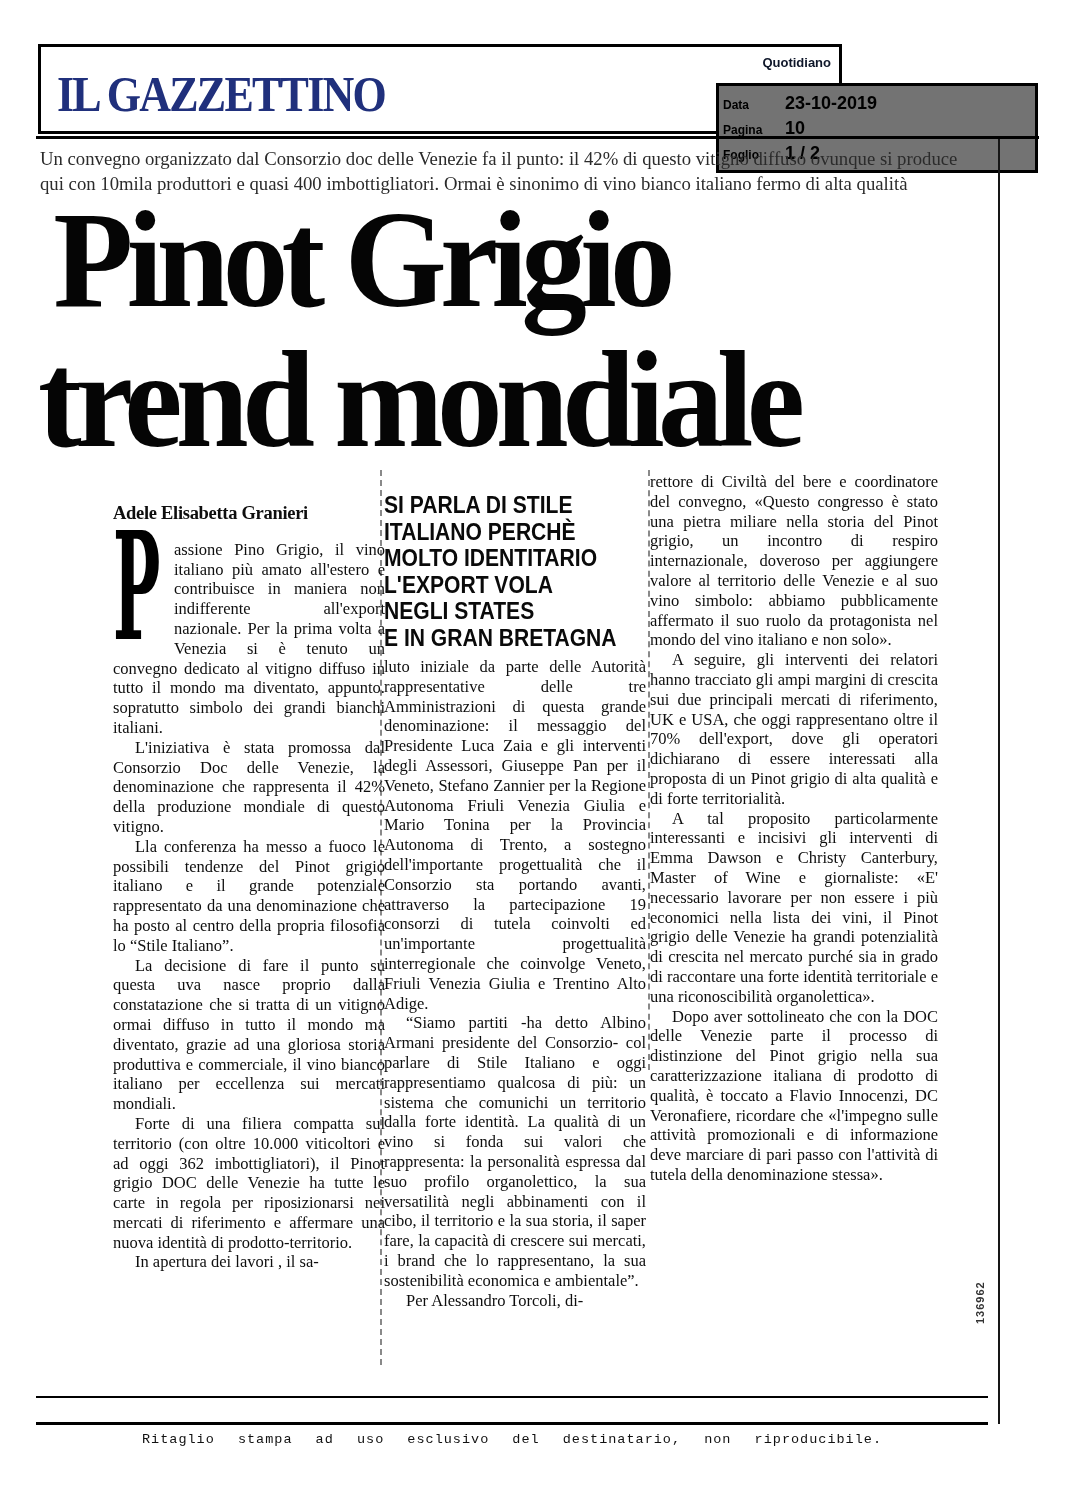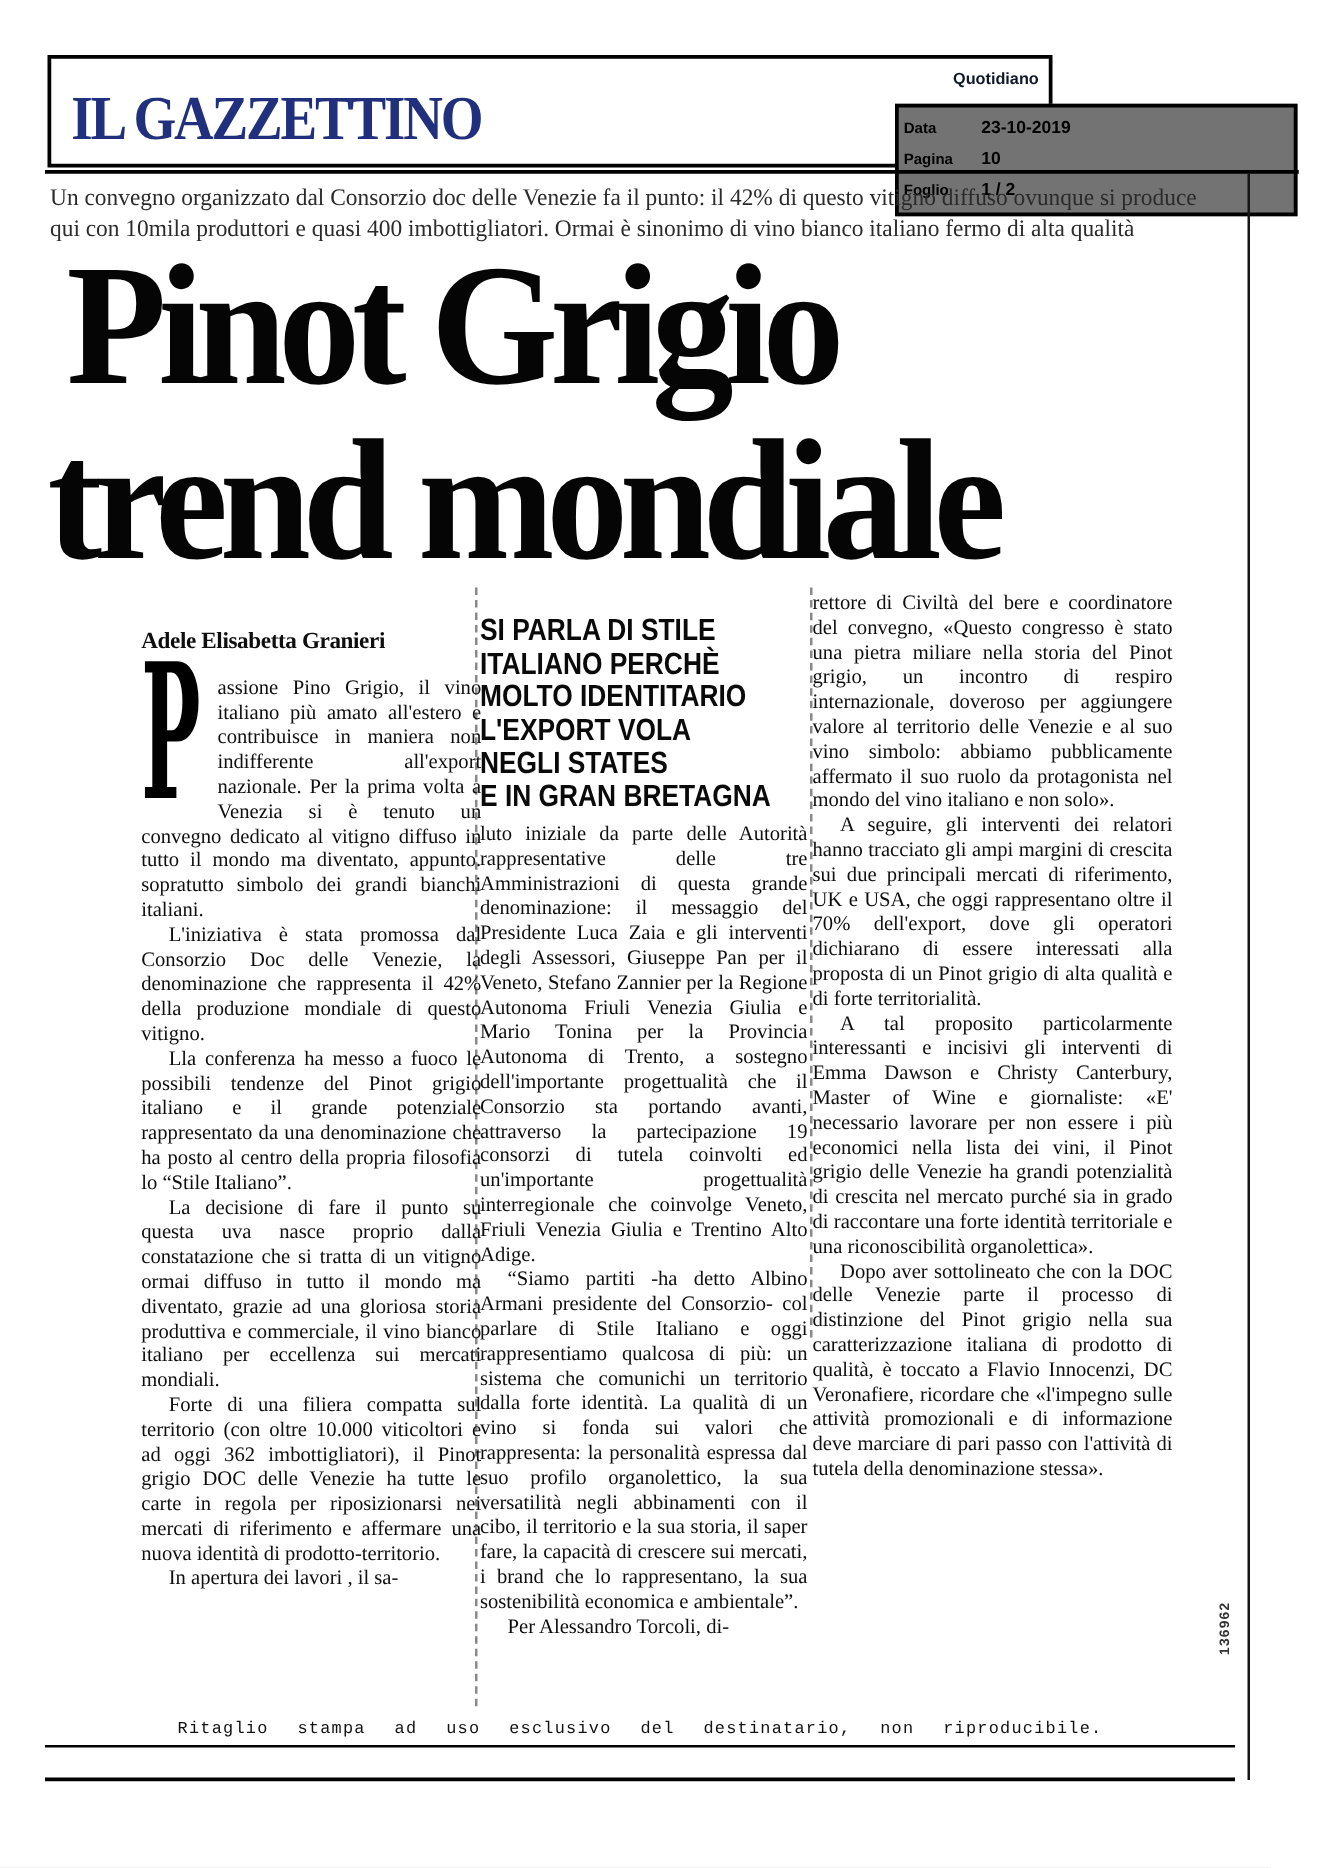--- a/index.html
+++ b/index.html
@@ -34,21 +34,21 @@
     padding:7px 0 0 4px;
     margin-top:39px;
   }
   .info-row{display:flex;align-items:baseline;height:25px;}
   .info-label{
     width:62px;font-family:"Liberation Sans",sans-serif;font-weight:bold;
     font-size:12px;color:#000;
   }
   .info-value{
     font-family:"Liberation Sans",sans-serif;font-weight:bold;
-    font-size:14px;color:#000;
+    font-size:18px;color:#000;
   }
   
   .top-rule{position:absolute;left:36px;top:136px;width:1003px;height:3px;background:#000;}
   .right-rule{position:absolute;left:998px;top:139px;width:2px;height:1285px;background:#161616;}
   .clip-code{
     position:absolute;left:974px;top:1252px;height:72px;
     writing-mode:vertical-rl;transform:rotate(180deg);
     font-family:"Liberation Sans",sans-serif;font-weight:bold;font-size:11px;color:#333;
     letter-spacing:1px;
   }
@@ -97,21 +97,21 @@
     margin-bottom:6px;
   }
   .col-sep{position:absolute;top:470px;height:895px;width:0;
     border-left:2px dashed rgba(40,40,40,.55);}
   .sep-1{left:380px;}
   .sep-2{left:648px;height:600px;}
   
   .footer-rule-top{position:absolute;left:36px;top:1396px;width:952px;height:2px;background:#000;}
   .footer-rule-bottom{position:absolute;left:36px;top:1422px;width:952px;height:3px;background:#000;}
   .footer-text{
-    position:absolute;left:36px;top:1376px;width:952px;
+    position:absolute;left:36px;top:1432px;width:952px;
     text-align:center;
     font-family:"Liberation Mono",monospace;font-size:13.5px;color:#111;
     word-spacing:14px;letter-spacing:1px;white-space:nowrap;
   }
 </style>
 </head>
 <body>
 
 <div class="page">
 

